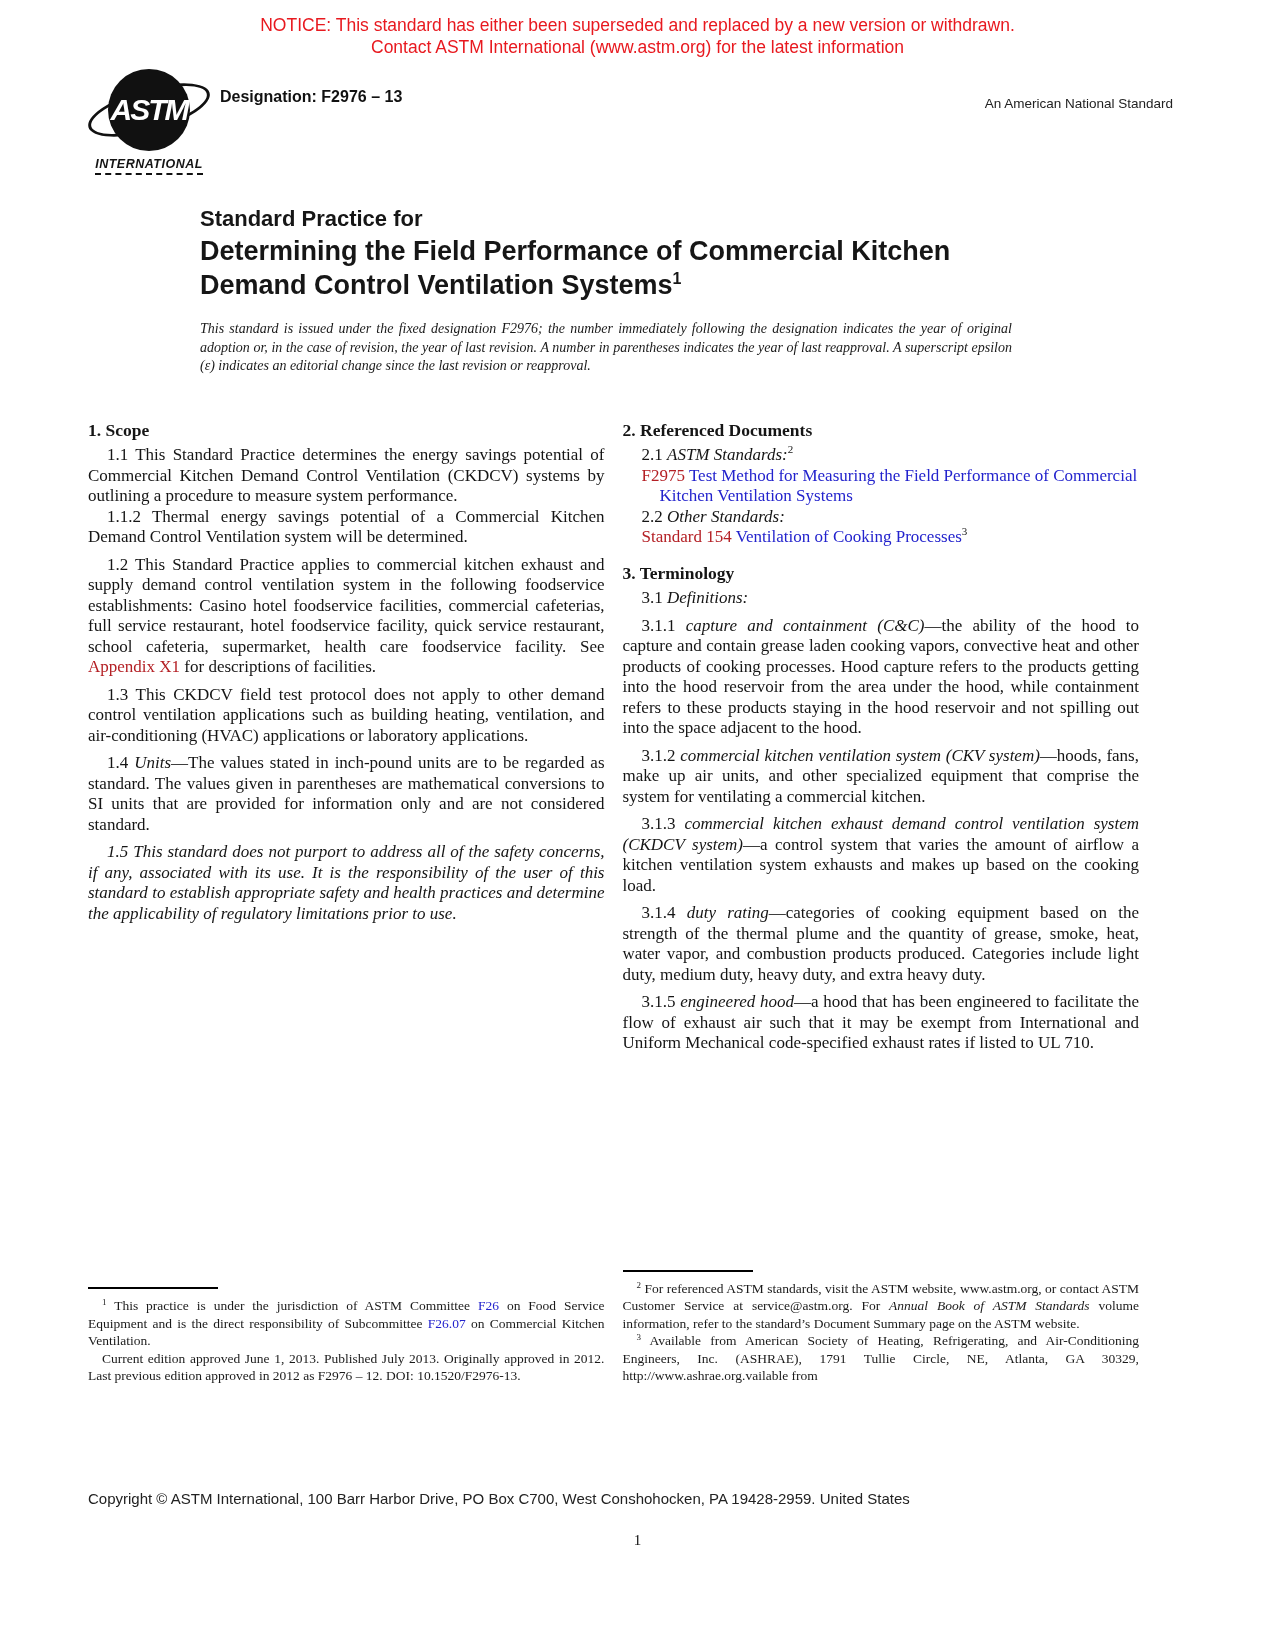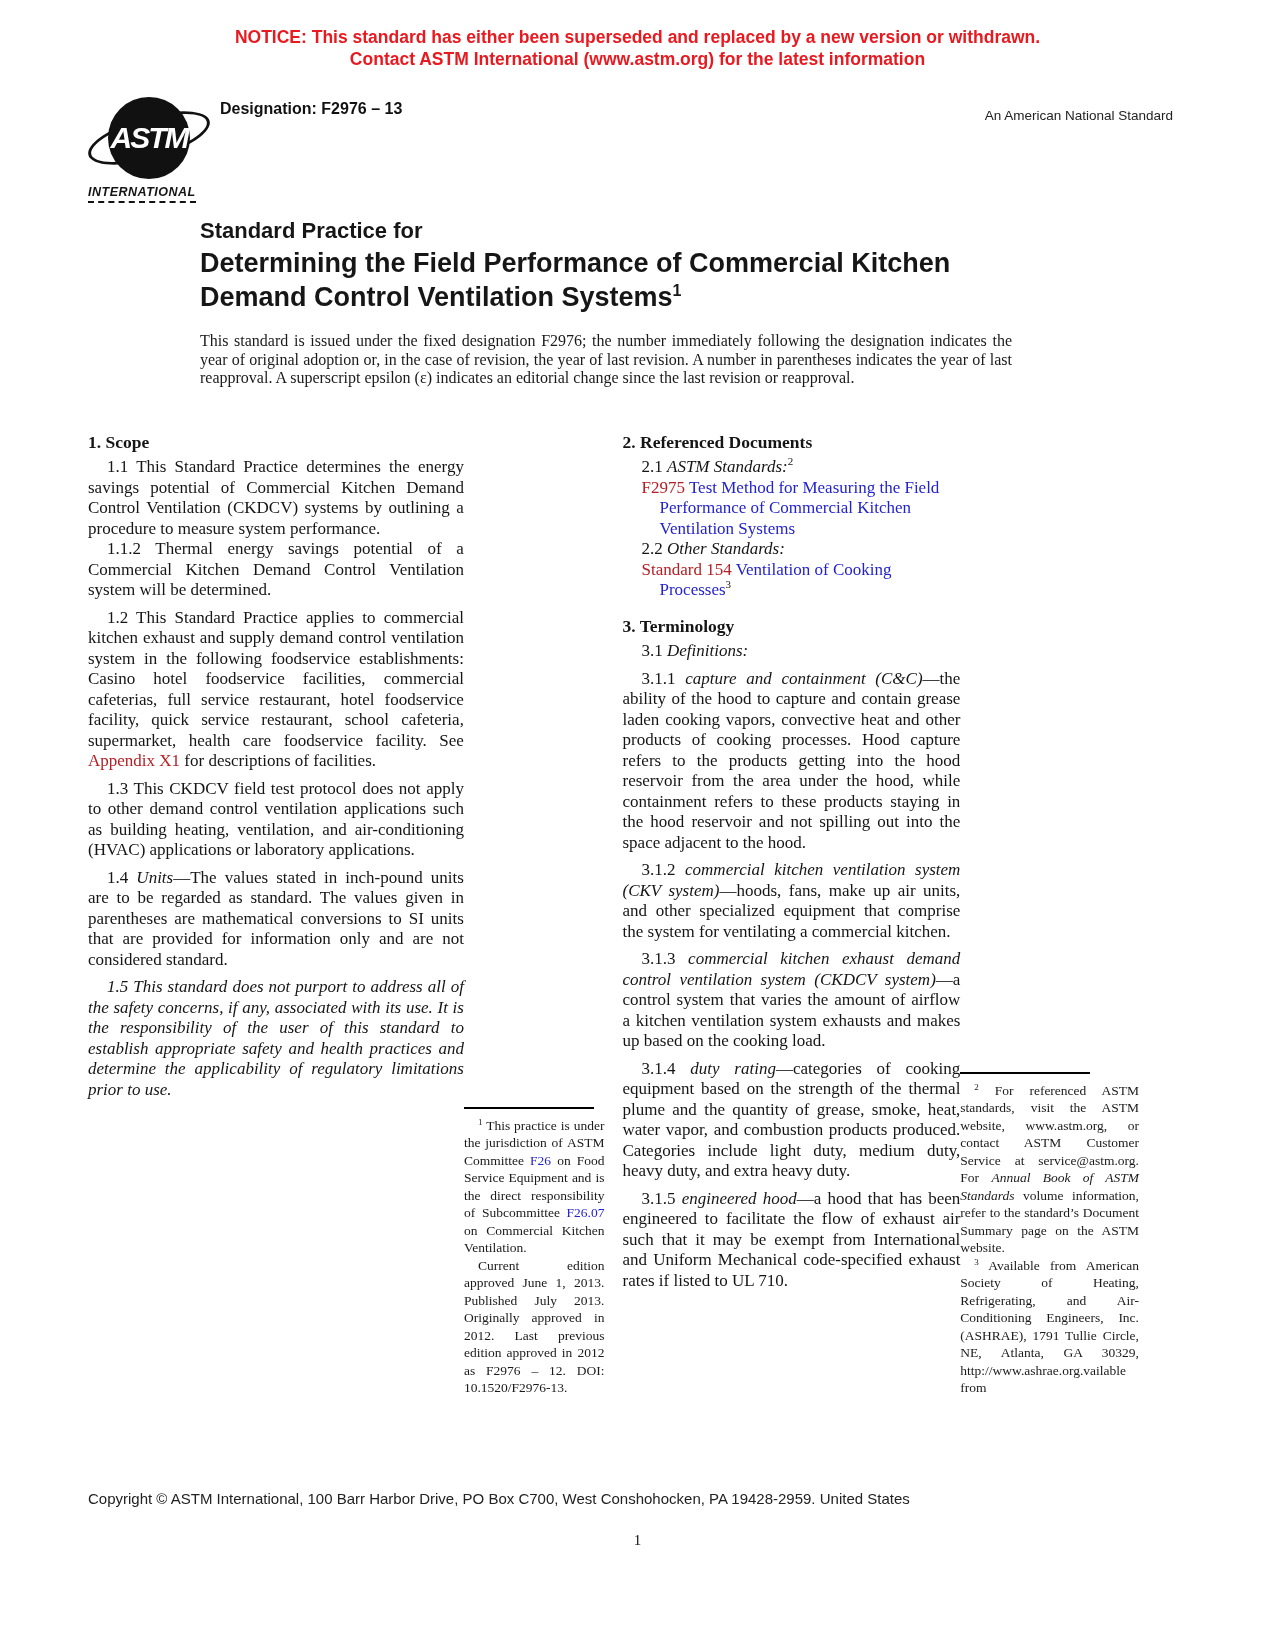--- a/index.html
+++ b/index.html
@@ -1,25 +1,25 @@
 <!DOCTYPE html>
 <html style="--notice-red: #e8191f; --link-red: #b42025; --link-blue: #2323cd;"><head>
 <meta charset="utf-8">
 <style>
   html,body{margin:0;padding:0;background:#ffffff;}
   .page{position:relative;width:1275px;height:1650px;background:#fff;overflow:hidden;
         font-family:"Liberation Serif", serif;color:#151515;}
 
   
-  .notice{padding-top:26px;text-align:center;font-family:"Liberation Sans",sans-serif;
-          font-weight:bold;font-size:17.5px;line-height:22px;color:var(--notice-red,#e8191f);}
+  .notice{padding-top:14px;text-align:center;font-family:"Liberation Sans",sans-serif;
+          font-weight:normal;font-size:17.5px;line-height:22px;color:var(--notice-red,#e8191f);}
 
   
   .header{position:relative;margin:8px 88px 0 88px;height:122px;}
-  .logo{position:absolute;left:0;top:16px;width:122px;text-align:left;}
+  .logo{position:absolute;left:0;top:0;width:122px;text-align:center;}
   .globe-wrap{position:relative;width:122px;height:88px;}
   .globe-ring{position:absolute;left:50%;top:44px;width:120px;height:36px;border:3px solid #111;
               border-radius:50%;transform:translate(-50%,-50%) rotate(-16deg);}
   .globe{position:absolute;left:50%;top:44px;transform:translate(-50%,-50%);width:82px;height:82px;
          border-radius:50%;background:#111;color:#fff;display:flex;align-items:center;justify-content:center;
          font-family:"Liberation Sans",sans-serif;font-weight:bold;font-style:italic;
          font-size:30px;letter-spacing:-2px;}
   .logo-sub{display:inline-block;margin-top:3px;font-family:"Liberation Sans",sans-serif;font-weight:bold;
             font-style:italic;font-size:12.5px;letter-spacing:.5px;border-bottom:2px dashed #111;padding-bottom:2px;}
   .designation{position:absolute;left:132px;top:22px;font-family:"Liberation Sans",sans-serif;
@@ -27,26 +27,26 @@
   .right-note{position:absolute;right:14px;top:30px;font-family:"Liberation Sans",sans-serif;
               font-size:13.5px;color:#222;}
 
   
   .title-block{margin:16px 140px 0 200px;font-family:"Liberation Sans",sans-serif;font-weight:bold;color:#161616;}
   .kicker{font-size:22px;line-height:30px;}
   .doc-title{font-size:27px;line-height:34px;}
   .t-sup{font-size:16px;vertical-align:super;line-height:0;}
 
   
-  .issue-note{margin:18px 0 0 200px;width:812px;font-size:16px;line-height:18.5px;
-              text-align:justify;color:#1a1a1a;}
+  .issue-note{margin:18px 0 0 200px;width:812px;font-size:14px;line-height:18.5px;
+              text-align:justify;color:#1a1a1a;font-style:italic;}
 
   
   .columns{display:flex;gap:18px;margin:44px 0 0 88px;width:1051px;height:965px;}
-  .col{flex:1;display:flex;flex-direction:row;font-size:17px;line-height:20.5px;text-align:justify;}
+  .col{flex:1;display:flex;flex-direction:column;font-size:17px;line-height:20.5px;text-align:justify;}
   .col-content h2{font-size:17.5px;font-weight:bold;margin:15px 0 5px 0;text-align:left;}
   .col-content h2:first-child{margin-top:0;}
   .col-content p{margin:7px 0 0 0;text-indent:19px;}
   .col-content p.p0{margin:0;}
   .col-content p.ref{margin:0;text-align:left;text-indent:-18px;padding-left:37px;}
   .i{font-style:italic;}
   .red{color:var(--link-red,#b42025);}
   .blue{color:var(--link-blue,#2323cd);}
   .sup{vertical-align:super;font-size:11px;line-height:0;}
 

